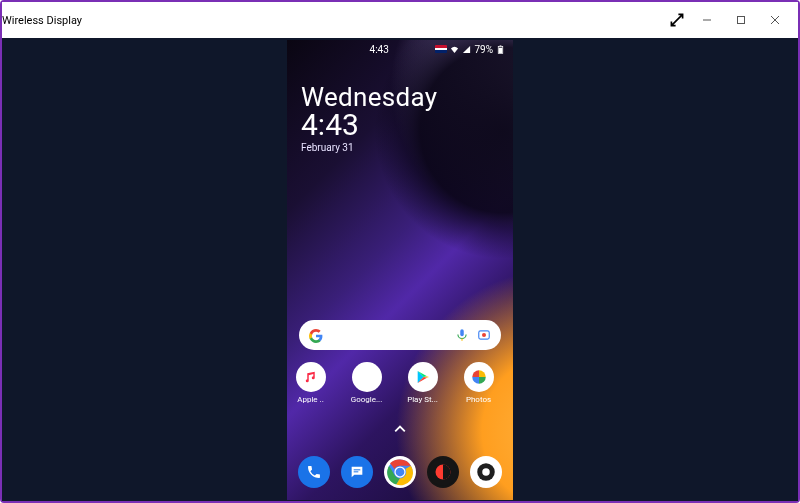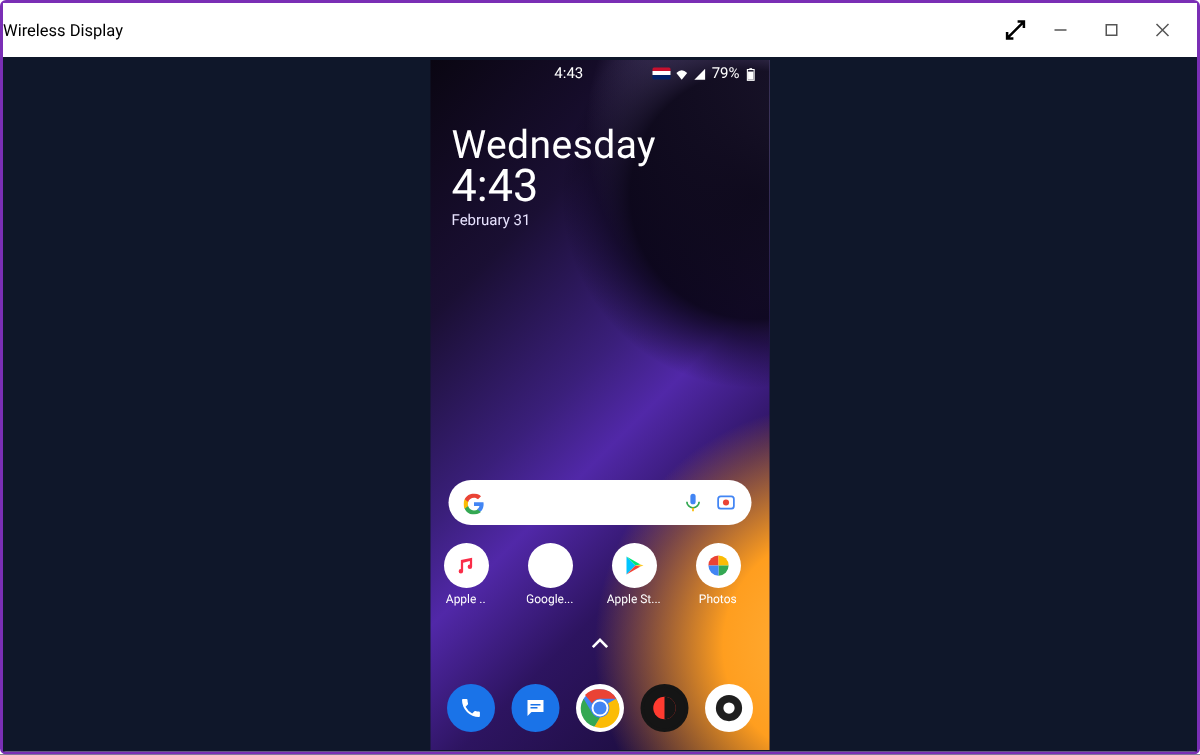--- a/index.html
+++ b/index.html
@@ -287,21 +287,21 @@
         </div>
         <div class="app">
           <div class="icon ic-play">
             <svg viewBox="0 0 24 24" width="16" height="16">
                 <path fill="#00c4ff" d="M4 3v18l9-9z"></path>
                 <path fill="#00e676" d="M4 3l14 8-5 1z"></path>
                 <path fill="#ffca28" d="M18 11l3 1-3 1-5-1z"></path>
                 <path fill="#f44336" d="M4 21l14-8-5-1z"></path>
               </svg>
           </div>
-          <div class="label">Apple St...</div>
+          <div class="label">Play St...</div>
         </div>
         <div class="app">
           <div class="icon ic-photos">
             <svg viewBox="0 0 24 24" width="18" height="18">
                 <path fill="#EA4335" d="M12 12V3a9 9 0 0 0-9 9z"></path>
                 <path fill="#FBBC05" d="M12 12h9a9 9 0 0 0-9-9z"></path>
                 <path fill="#34A853" d="M12 12v9a9 9 0 0 0 9-9z"></path>
                 <path fill="#4285F4" d="M12 12H3a9 9 0 0 0 9 9z"></path>
               </svg>
           </div>

